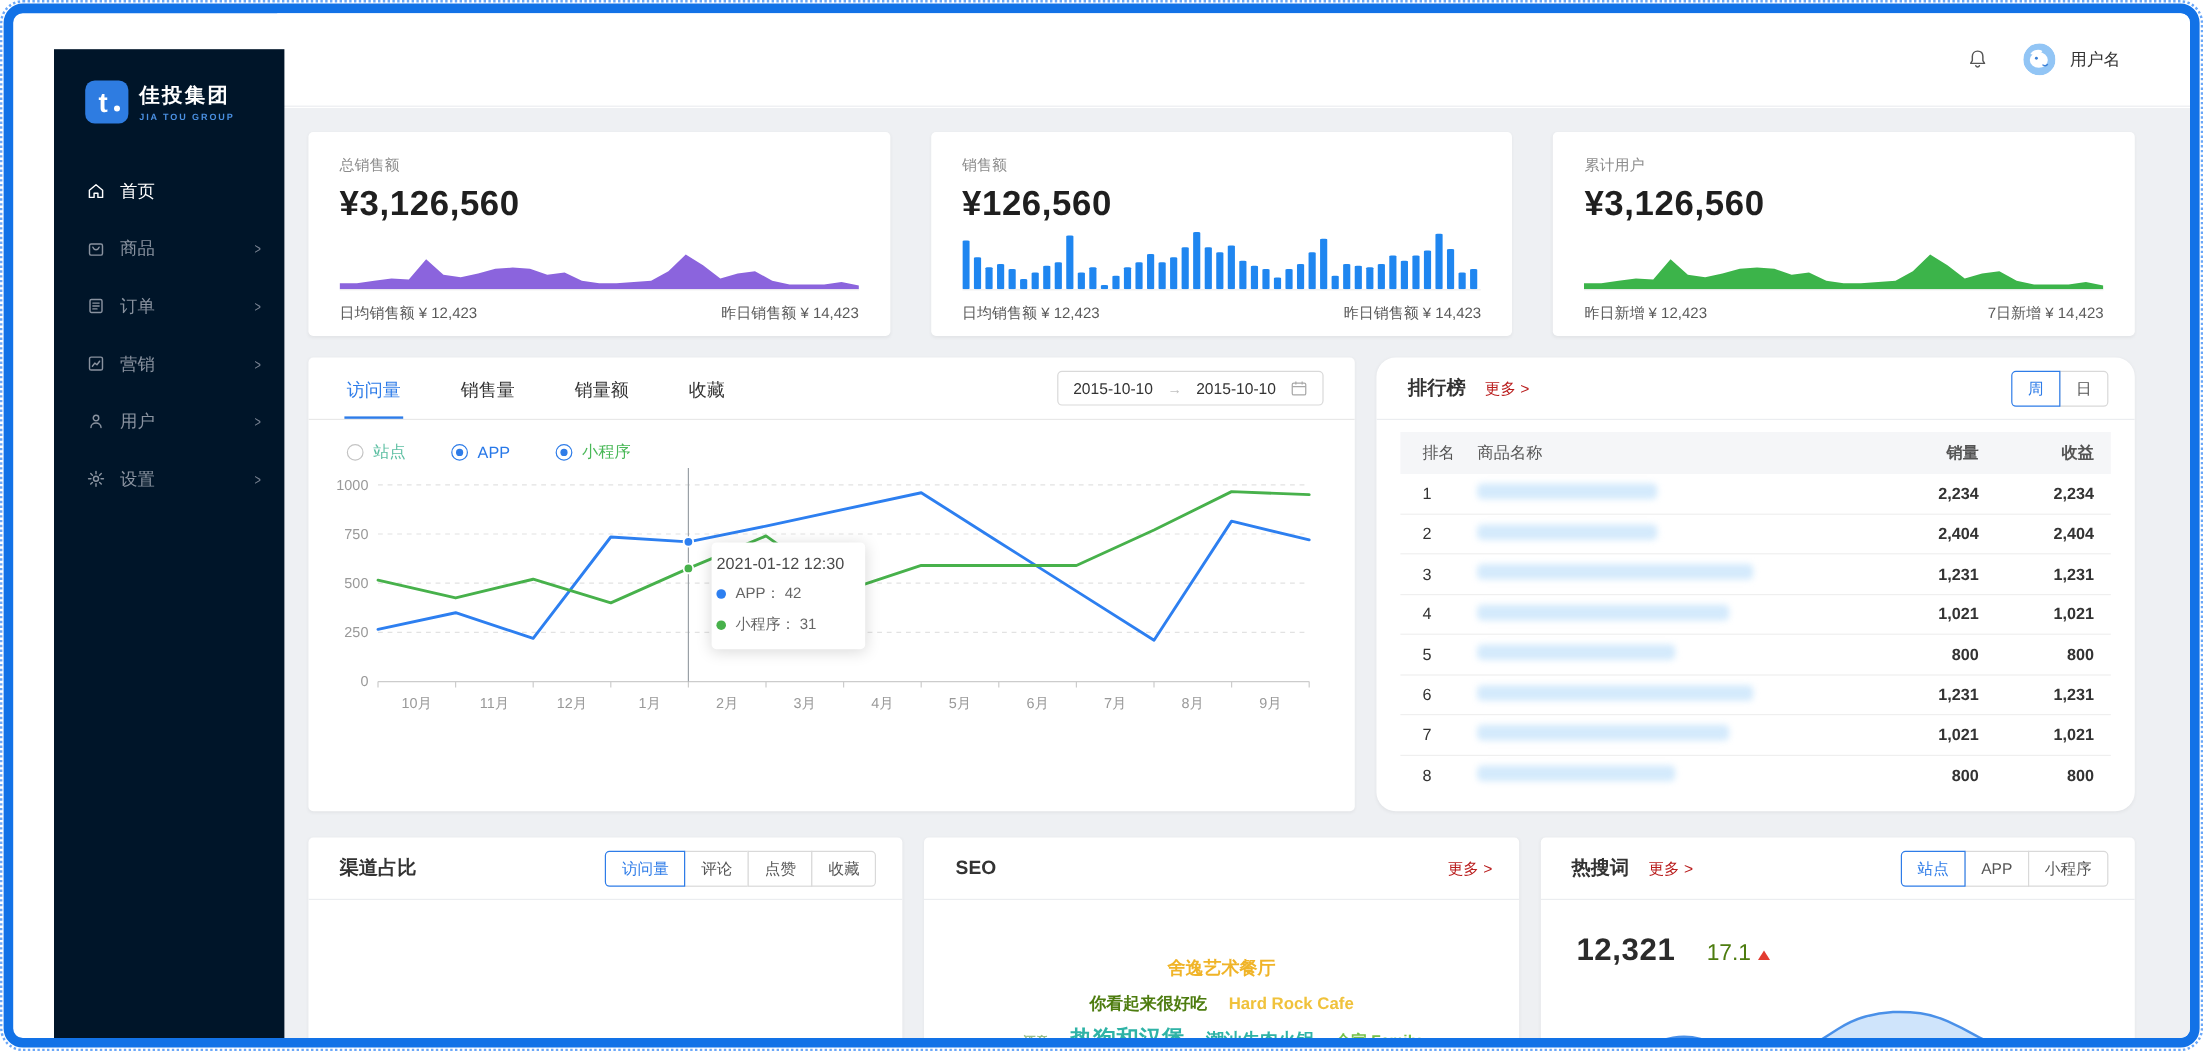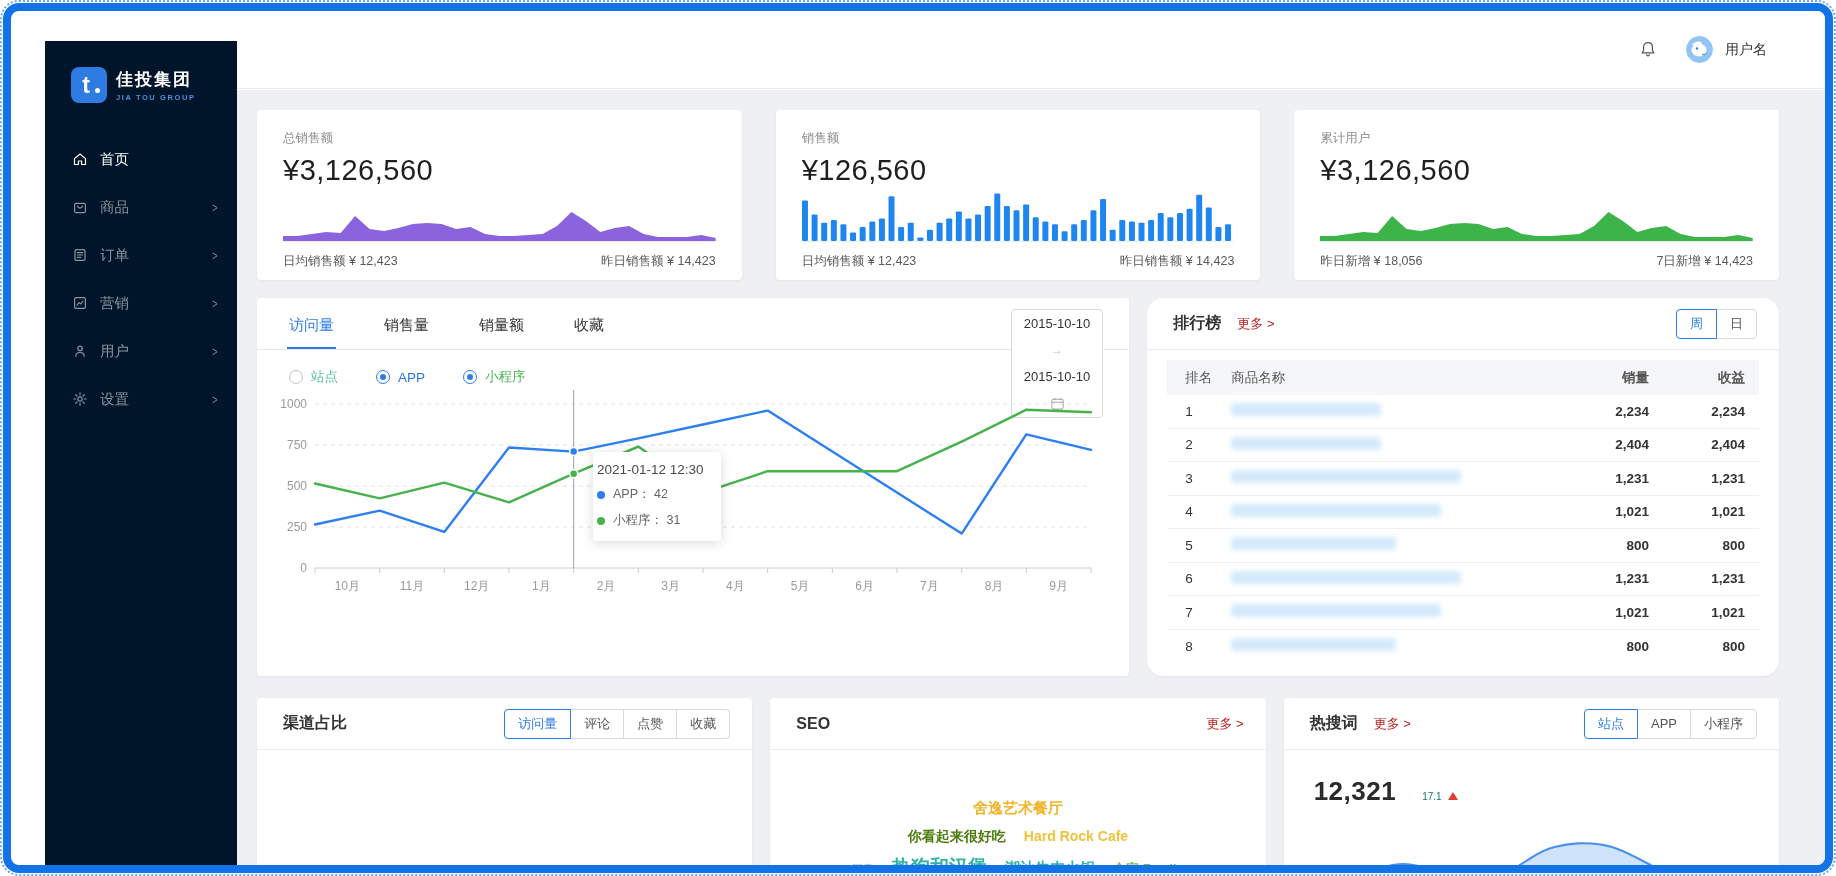--- a/index.html
+++ b/index.html
@@ -34,35 +34,35 @@
   .username { font-size:14px; color:#333; cursor:pointer; }
 
   
   .main { position:absolute; left:226px; top:79px; right:0; bottom:0; background:#eef0f3;
     padding:20px 46px 0 20px; overflow:hidden; }
   .card { background:#fff; border-radius:4px; box-shadow:0 1px 3px rgba(0,0,0,.05); }
 
   .stat-row { display:flex; gap:34px; }
   .stat-card { flex:1; height:170px; padding:20px 26px 0; position:relative; }
   .stat-label { font-size:12.5px; color:#8c8c8c; }
-  .stat-value { font-size:29px; font-weight:400; color:#1f1f1f; margin-top:7px; letter-spacing:.5px; }
+  .stat-value { font-size:29px; font-weight:700; color:#1f1f1f; margin-top:7px; letter-spacing:.5px; }
   .stat-spark { height:50px; margin-top:4px; }
   .stat-spark svg { width:100%; height:50px; display:block; }
   .stat-foot { border-top:1px solid #eeeeee; margin-top:0; padding-top:11px; display:flex; justify-content:space-between; font-size:12.5px; color:#595959; }
 
   .mid-row { display:flex; gap:18px; margin-top:18px; height:378px; }
   .trend-card { flex:58 1 0; position:relative; overflow:hidden; }
   .rank-card { flex:42 1 0; position:relative; overflow:hidden;border-radius:16px; }
 
   .trend-head { position:relative; border-bottom:1px solid #e8e8e8; height:52px; display:flex; align-items:flex-end; padding-left:30px; }
   .tabs { display:flex; gap:46px; }
   .tab { font-size:15px; color:#333; padding:0 2px 14px; cursor:pointer; }
   .tab.active { color:#2e7ce8; border-bottom:2px solid #2e7ce8; padding-bottom:12px; }
   .date-range { position:absolute; right:26px; top:11px; display:flex; align-items:center; gap:12px;
-    border:1px solid #d9d9d9; border-radius:4px; padding:6px 12px; font-size:13px; color:#333; cursor:pointer; background:#fff;flex-direction:column; }
+    border:1px solid #d9d9d9; border-radius:4px; padding:6px 12px; font-size:13px; color:#333; cursor:pointer; background:#fff; }
   .date-range .arr { color:#c0c0c0; font-size:12px; }
   .date-range svg { width:15px; height:15px; }
 
   .legend { display:flex; gap:38px; margin:18px 0 0 32px; align-items:center; }
   .radio-item { display:flex; align-items:center; gap:8px; font-size:13.5px; cursor:pointer; }
   .radio { width:14px; height:14px; border-radius:50%; border:1px solid #c4c4c4; background:#fff; position:relative; flex:0 0 14px; }
   .radio.checked { border-color:#2e7ce8; }
   .radio.checked::after { content:""; position:absolute; left:3px; top:3px; width:6px; height:6px; border-radius:50%; background:#2e7ce8; }
 
   .chart-wrap { position:relative; margin:4px 0 0 14px; }
@@ -95,21 +95,21 @@
   .bottom-row .card { flex:1; height:240px; position:relative; overflow:hidden; }
 
   .pie-wrap { display:flex; justify-content:center; margin-top:44px; }
   .cloud { margin-top:44px; text-align:center; line-height:1.9; }
   .cloud-row { display:flex; justify-content:center; align-items:baseline; gap:18px; }
   .cloud span { white-space:nowrap; font-weight:bold; }
 
   .hot-body { padding:26px 30px 0; }
   .hot-num-row { display:flex; align-items:baseline; gap:26px; }
   .hot-num { font-size:26px; font-weight:600; color:#2b2b2b; letter-spacing:.5px; }
-  .hot-delta { font-size:10px; color:#0f766e; }
+  .hot-delta { font-size:19px; color:#4d7c0f; }
   .tri-up { display:inline-block; width:0; height:0; border-left:5px solid transparent; border-right:5px solid transparent; border-bottom:8px solid #e23b30; margin-left:6px; }
   .hot-wave { margin-top:16px; }
   .hot-wave svg { width:100%; height:92px; display:block; }
 </style>
 </head>
 <body>
 
 <div class="frame">
   <div class="inner">
 
@@ -282,21 +282,21 @@
           </div>
           <div class="card stat-card">
             <div class="stat-label">累计用户</div>
             <div class="stat-value">¥3,126,560</div>
             <div class="stat-spark">
               <svg viewBox="0 0 100 30" preserveAspectRatio="none">
                 <path d="M0,30 L0.00,27.00 L3.33,27.00 L6.67,25.80 L10.00,24.60 L13.33,25.20 L16.67,15.00 L20.00,22.80 L23.33,24.00 L26.67,22.20 L30.00,19.80 L33.33,19.20 L36.67,19.80 L40.00,22.80 L43.33,21.60 L46.67,25.80 L50.00,27.00 L53.33,27.00 L56.67,26.40 L60.00,25.80 L63.33,21.00 L66.67,12.60 L70.00,18.00 L73.33,24.60 L76.67,22.20 L80.00,21.00 L83.33,25.80 L86.67,27.60 L90.00,27.60 L93.33,27.60 L96.67,26.40 L100.00,28.20 L100,30 Z" fill="#3cb44a"></path>
               </svg>
             </div>
             <div class="stat-foot">
-              <span>昨日新增  ¥ 18,056</span>
+              <span>昨日新增  ¥ 12,423</span>
               <span>7日新增  ¥ 14,423</span>
             </div>
           </div>
         </section>
 
       <section class="mid-row">
         <div class="card trend-card">
           <div class="trend-head">
             <div class="tabs" id="trendTabs">
                 <span class="tab active">访问量</span>

